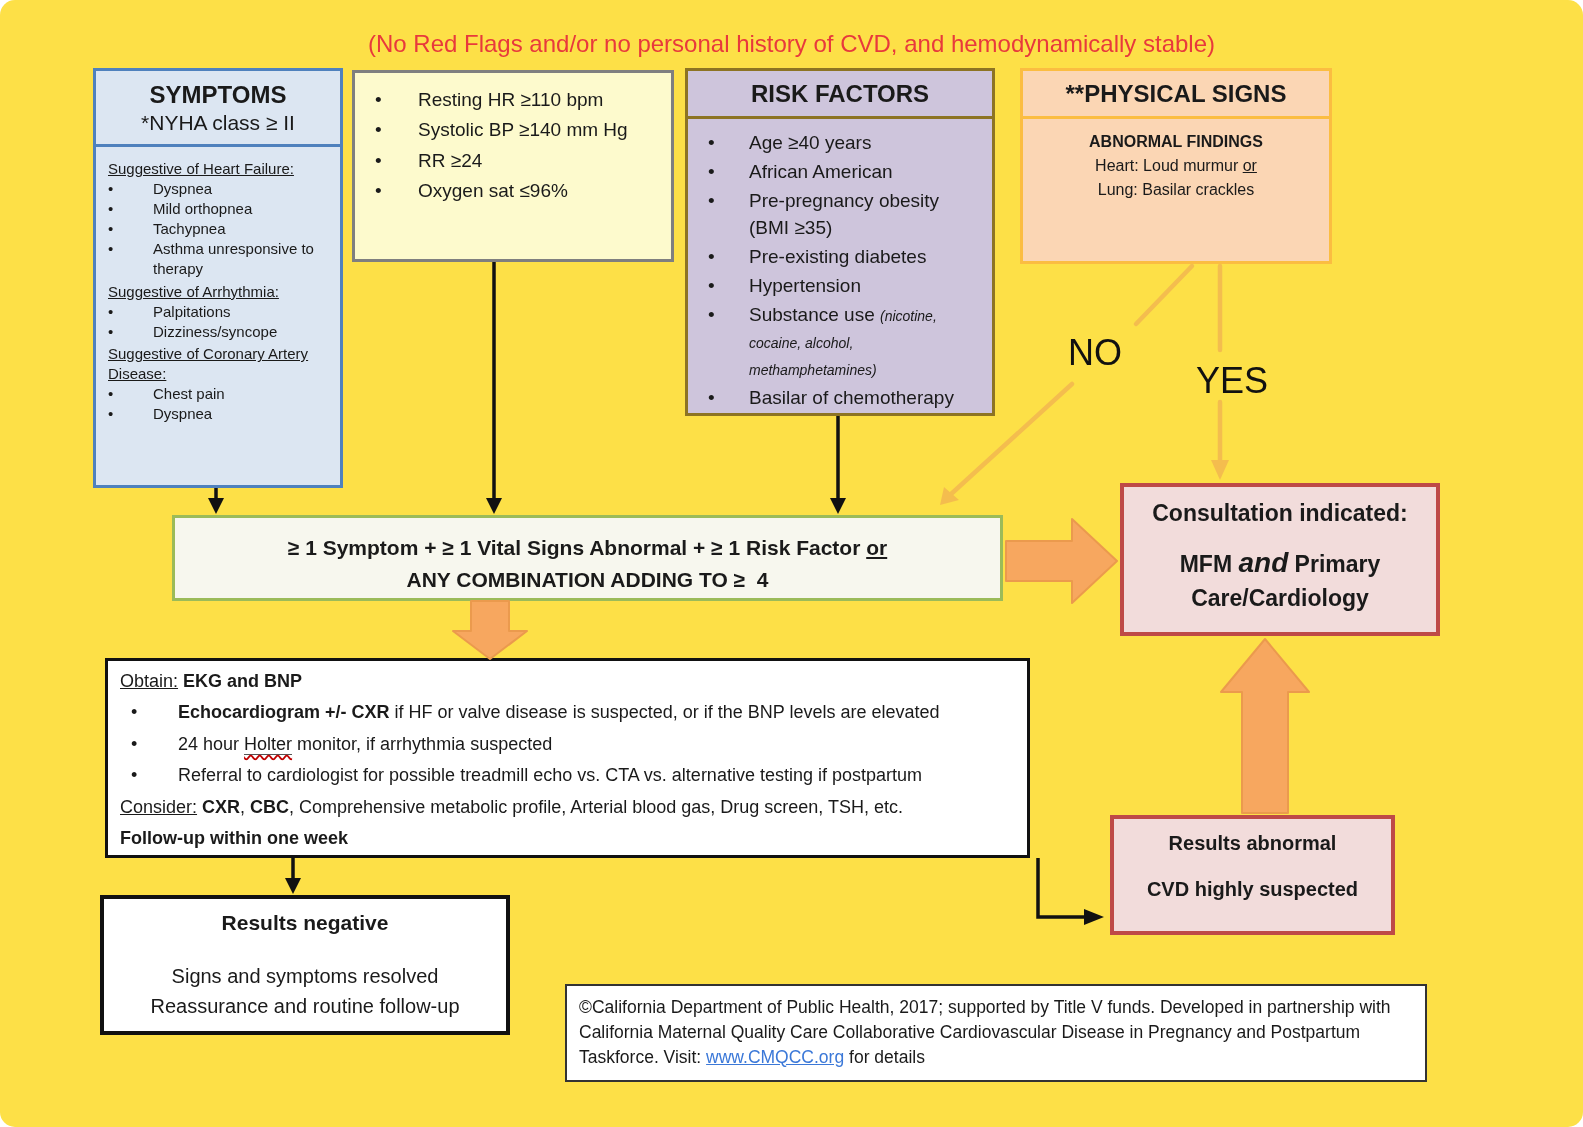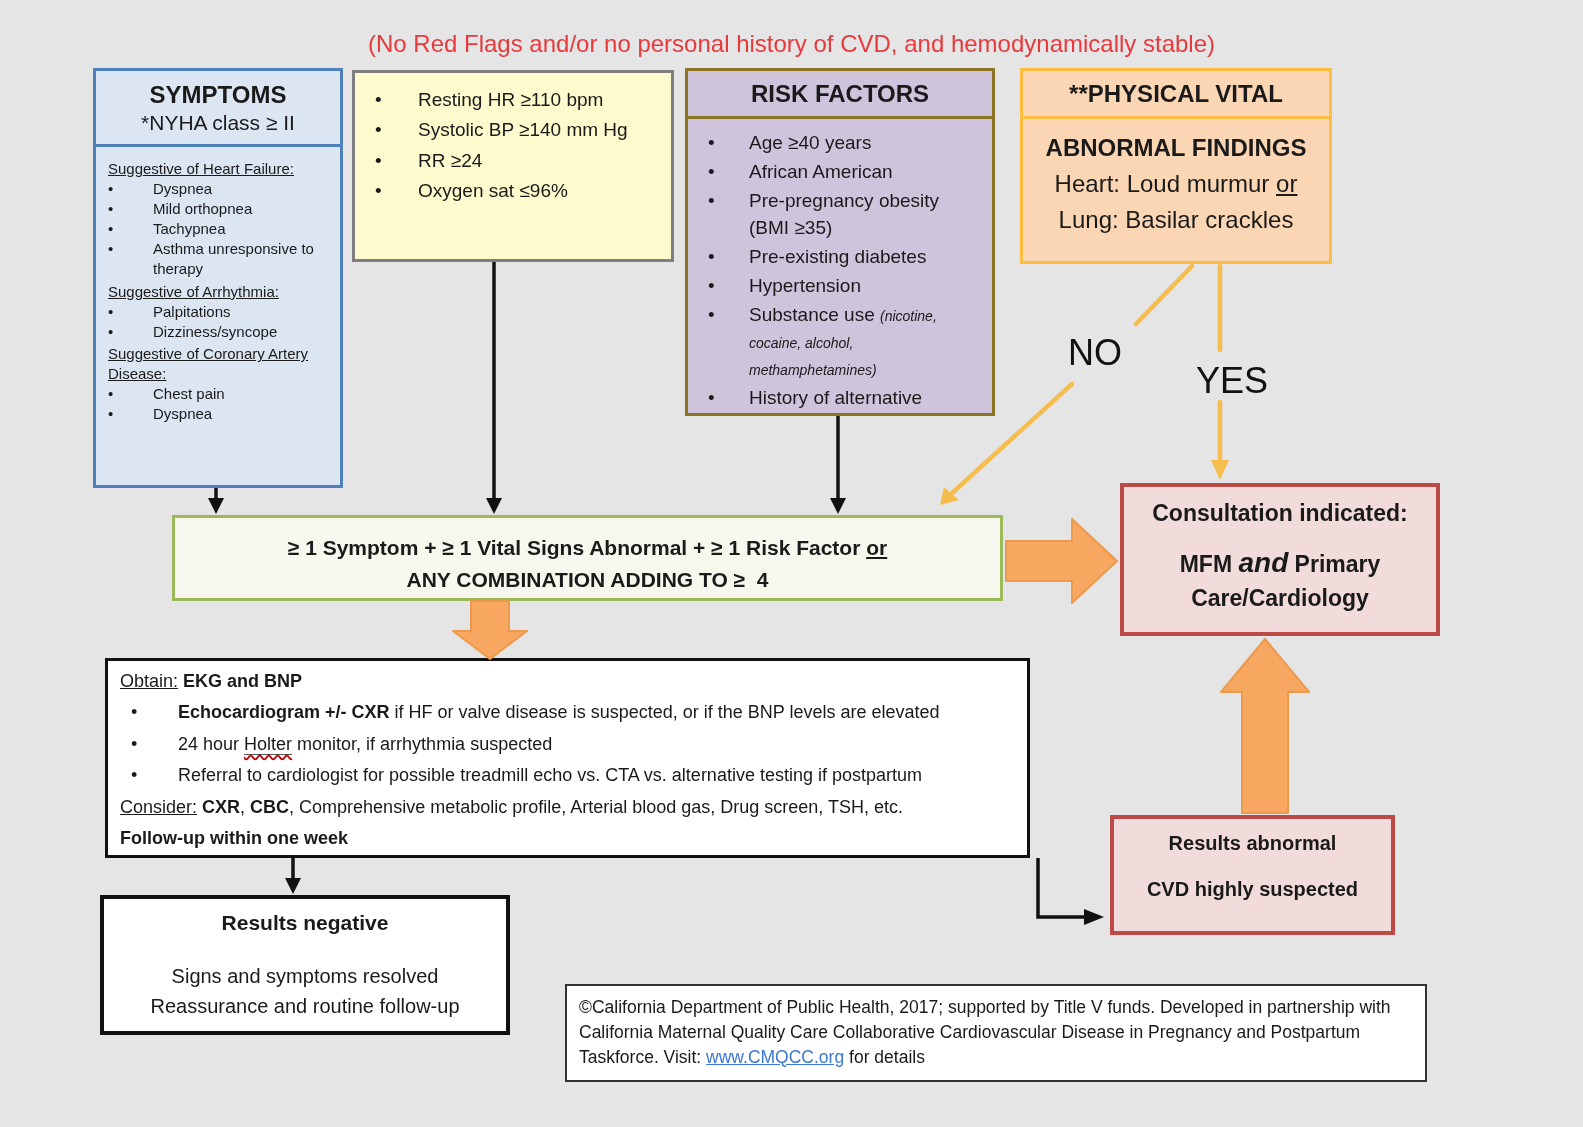--- a/index.html
+++ b/index.html
@@ -9,22 +9,22 @@
     --risk-bg:#cec5dc;     --risk-border:#8d7423;
     --exam-bg:#fbd6b4;     --exam-border:#fbbd41;
     --criteria-bg:#f7f7ee; --criteria-border:#9bbb59;
     --pink-bg:#f2dcdb;     --red-border:#be4a47;
     --orange-arrow:#f7a75f;--orange-arrow-edge:#eb9a4d;
     --gold-arrow:#f4bd4e;  --line-black:#111111;
     --link-blue:#3b78d8;   --wavy-red:#c00000;
     --text-black:#1a1a1a;
   }
   html,body{margin:0;padding:0;background:#ffffff;}
-  .canvas{position:relative;width:1583px;height:1127px;background:#e5e5e5;
-          font-family:"Liberation Sans",sans-serif;color:var(--text-black);overflow:hidden;}
+  .canvas{position:relative;width:1583px;height:1127px;background:#fde047;
+          font-family:"Liberation Sans",sans-serif;color:var(--text-black);overflow:hidden;border-radius:15px;}
   .overlay{position:absolute;left:0;top:0;pointer-events:none;z-index:5;}
   .box{position:absolute;box-sizing:border-box;z-index:2;}
   .hd-title{text-align:center;font-weight:bold;font-size:24px;}
   .hd-sub{text-align:center;font-size:21px;margin-top:2px;}
   .bullet{flex:0 0 14px;}
   .u{text-decoration:underline;}
   .b{font-weight:bold;}
 
   .page-title{position:absolute;left:0;top:30px;width:100%;text-align:center;
               font-size:24px;color:var(--title-red);z-index:2;}
@@ -52,21 +52,21 @@
   .risk-hd{padding:9px 0 8px 0;border-bottom:3px solid var(--risk-border);}
   .risk-body{padding:11px 8px 0 20px;font-size:19px;line-height:1.42;}
   .rrow{display:flex;margin-bottom:2px;}
   .rrow .itxt{margin-left:27px;flex:1;}
   .note{font-style:italic;font-size:14px;}
 
   
   #exam{left:1020px;top:68px;width:312px;height:196px;background:var(--exam-bg);
         border:3px solid var(--exam-border);}
   .exam-hd{padding:9px 0 8px 0;border-bottom:3px solid var(--exam-border);}
-  .exam-body{padding-top:11px;text-align:center;font-size:24px;line-height:1.5;}
+  .exam-body{padding-top:11px;text-align:center;font-size:16px;line-height:1.5;}
   .findings{font-weight:bold;}
 
   
   .decision-label{position:absolute;font-size:36px;color:var(--line-black);z-index:6;}
   #no-label{left:1068px;top:332px;}
   #yes-label{left:1196px;top:360px;}
 
   
   #criteria{left:172px;top:515px;width:831px;height:86px;background:var(--criteria-bg);
             border:3px solid var(--criteria-border);text-align:center;font-weight:bold;
@@ -210,28 +210,28 @@
       <div class="rrow">
           <span class="bullet">•</span>
           <span class="itxt">Hypertension</span>
         </div>
       <div class="rrow">
           <span class="bullet">•</span>
           <span class="itxt"><span>Substance use </span><span class="note">(nicotine, cocaine, alcohol, methamphetamines)</span></span>
         </div>
       <div class="rrow">
           <span class="bullet">•</span>
-          <span class="itxt">History of alternative</span>
+          <span class="itxt">Basilar of chemotherapy</span>
         </div>
     </div>
   </div>
 
   <div class="box" id="exam">
     <div class="exam-hd">
-      <div class="hd-title">**PHYSICAL VITAL</div>
+      <div class="hd-title">**PHYSICAL SIGNS</div>
     </div>
     <div class="exam-body">
       <div class="findings">ABNORMAL FINDINGS</div>
       <div><span>Heart: Loud murmur </span><span class="u">or</span></div>
       <div>Lung: Basilar crackles</div>
     </div>
   </div>
 
   <div class="decision-label" id="no-label">NO</div>
   <div class="decision-label" id="yes-label">YES</div>

